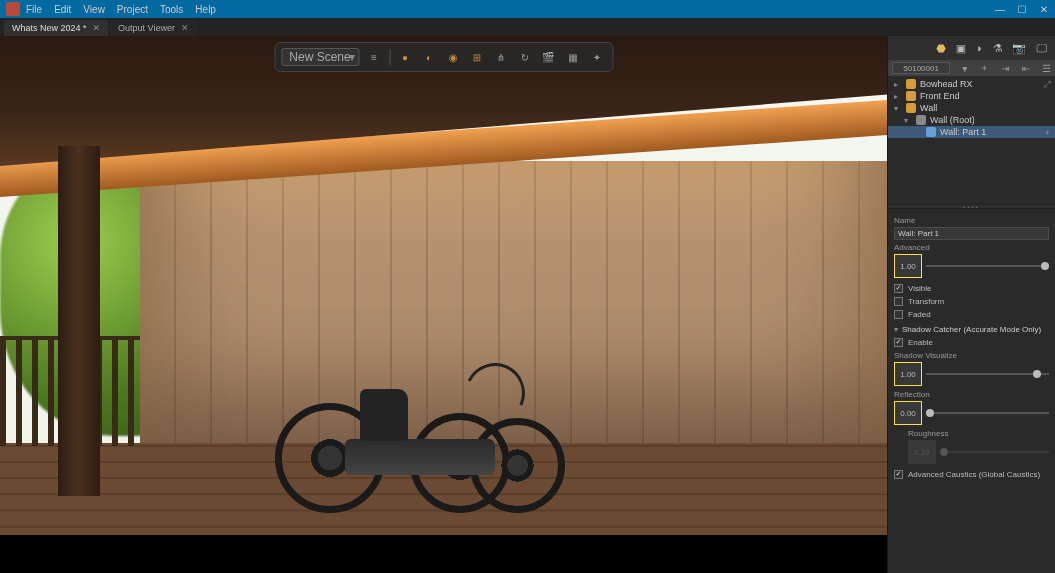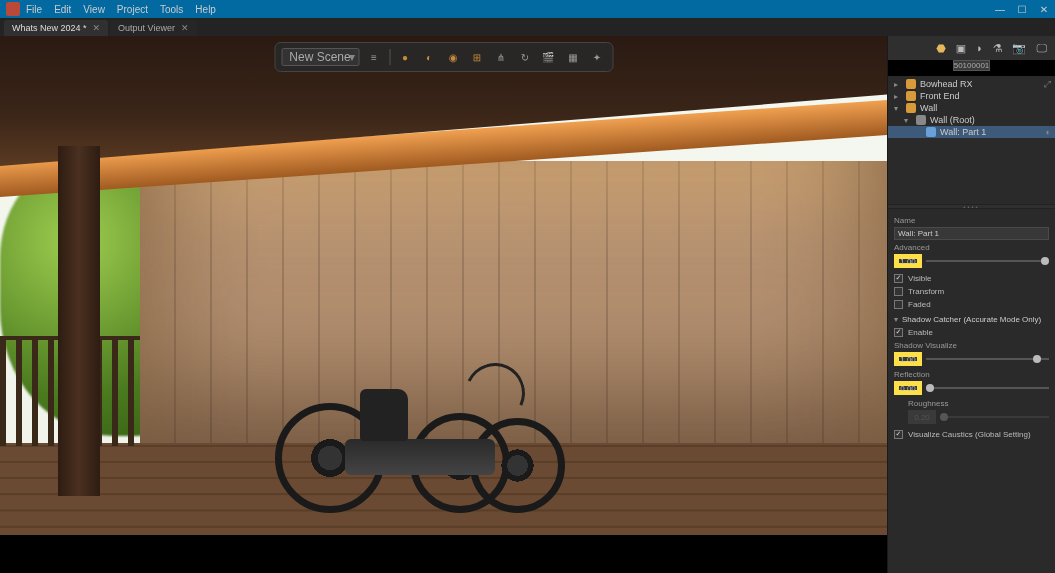--- a/index.html
+++ b/index.html
@@ -60,21 +60,21 @@
     font-size:12px;color:#aaa;display:flex;align-items:center;justify-content:center;position:relative;}
   .scene-dd:after{content:"▾";position:absolute;right:3px;color:#888;}
   .tb-ico{width:18px;height:18px;display:flex;align-items:center;justify-content:center;color:#c78a3a;cursor:default;}
   .tb-ico.grey{color:#999;}
   .tb-sep{width:1px;height:16px;background:#555;}
   
   .panel{width:168px;background:#2a2a2a;display:flex;flex-direction:column;border-left:1px solid #1a1a1a;}
   .panel-icons{height:24px;background:#2f2f2f;display:flex;align-items:center;justify-content:flex-end;gap:10px;padding:0 8px;}
   .panel-icons span{color:#bbb;cursor:default;font-size:11px;}
   .panel-icons span.active{color:#e6b85c;}
-  .model-bar{height:16px;background:#000000;display:flex;align-items:center;padding:0 4px;gap:4px;flex-direction:column;}
+  .model-bar{height:16px;background:#404040;display:flex;align-items:center;padding:0 4px;gap:12px;}
   .model-dd{flex:1;height:12px;background:#3a3a3a;border:1px solid #555;font-size:8px;
     display:flex;align-items:center;justify-content:center;color:#aaa;}
   .mb-ico{color:#999;font-size:10px;cursor:default;}
   .tree{background:#2a2a2a;padding:2px 0;font-size:9px;}
   .tree-row{height:12px;display:flex;align-items:center;padding-left:6px;gap:4px;color:#ccc;position:relative;cursor:default;}
   .tree-row .exp{width:8px;color:#888;font-size:8px;}
   .tree-row .ico{width:10px;height:10px;border-radius:2px;}
   .ico.mdl{background:#d89b3a;}
   .ico.grp{background:#888;}
   .ico.part{background:#6aa0d8;}
@@ -85,21 +85,21 @@
   .tree-gap{height:64px;}
   .drag{height:5px;background:#2f2f2f;border-top:1px solid #222;border-bottom:1px solid #222;
     display:flex;align-items:center;justify-content:center;color:#666;font-size:6px;letter-spacing:2px;cursor:row-resize;}
   .prop-tabs{height:16px;background:#303030;display:flex;align-items:center;font-size:8px;}
   .prop-tab{padding:0 5px;height:100%;display:flex;align-items:center;color:#999;cursor:default;}
   .prop-tab.active{background:#2a2a2a;color:#ddd;border-bottom:1px solid #e6b85c;}
   .props{flex:1;overflow:auto;padding:4px 6px;font-size:8px;color:#bbb;background:#2a2a2a;}
   .props .lbl{margin:3px 0 2px;color:#999;}
   .props input[type=text]{width:100%;height:13px;background:#383838;border:1px solid #4a4a4a;color:#ccc;font-size:8px;padding:0 3px;}
   .slider-row{display:flex;align-items:center;gap:4px;margin:2px 0 4px;}
-  .slider-row .val{width:28px;height:14px;background:#383838;border:5px solid #fde047;font-size:8px;
+  .slider-row .val{width:28px;height:24px;background:#383838;border:1px solid #fde047;font-size:8px;
     display:flex;align-items:center;justify-content:center;}
   .slider{flex:1;height:6px;position:relative;}
   .slider .track{position:absolute;top:2px;left:0;right:0;height:2px;background:#555;}
   .slider .thumb{position:absolute;top:-1px;width:8px;height:8px;background:#bbb;border-radius:50%;}
   .chk{display:flex;align-items:center;gap:5px;height:12px;margin:1px 0;}
   .chk .box{width:9px;height:9px;border:1px solid #777;background:#333;display:flex;align-items:center;justify-content:center;font-size:7px;color:#ddd;}
   .section{display:flex;align-items:center;gap:4px;margin:5px 0 2px;color:#ccc;}
   .section .arr{color:#888;font-size:8px;}
   .dim{color:#666;padding-left:14px;}
   .dim .val{color:#555;border-color:#3a3a3a;}
@@ -274,17 +274,17 @@
       <div class="lbl dim">Roughness</div>
       <div class="slider-row dim">
         <div class="val">0.20</div>
         <div class="slider">
             <div class="track"></div>
             <div class="thumb" style="left:0"></div>
           </div>
       </div>
       <div class="chk">
           <span class="box">✓</span>
-          <span>Visualize Caustics (Global Setting)</span>
+          <span>Advanced Caustics (Global Caustics)</span>
         </div>
     </div>
   </div>
 </div>
 
 </body></html>

